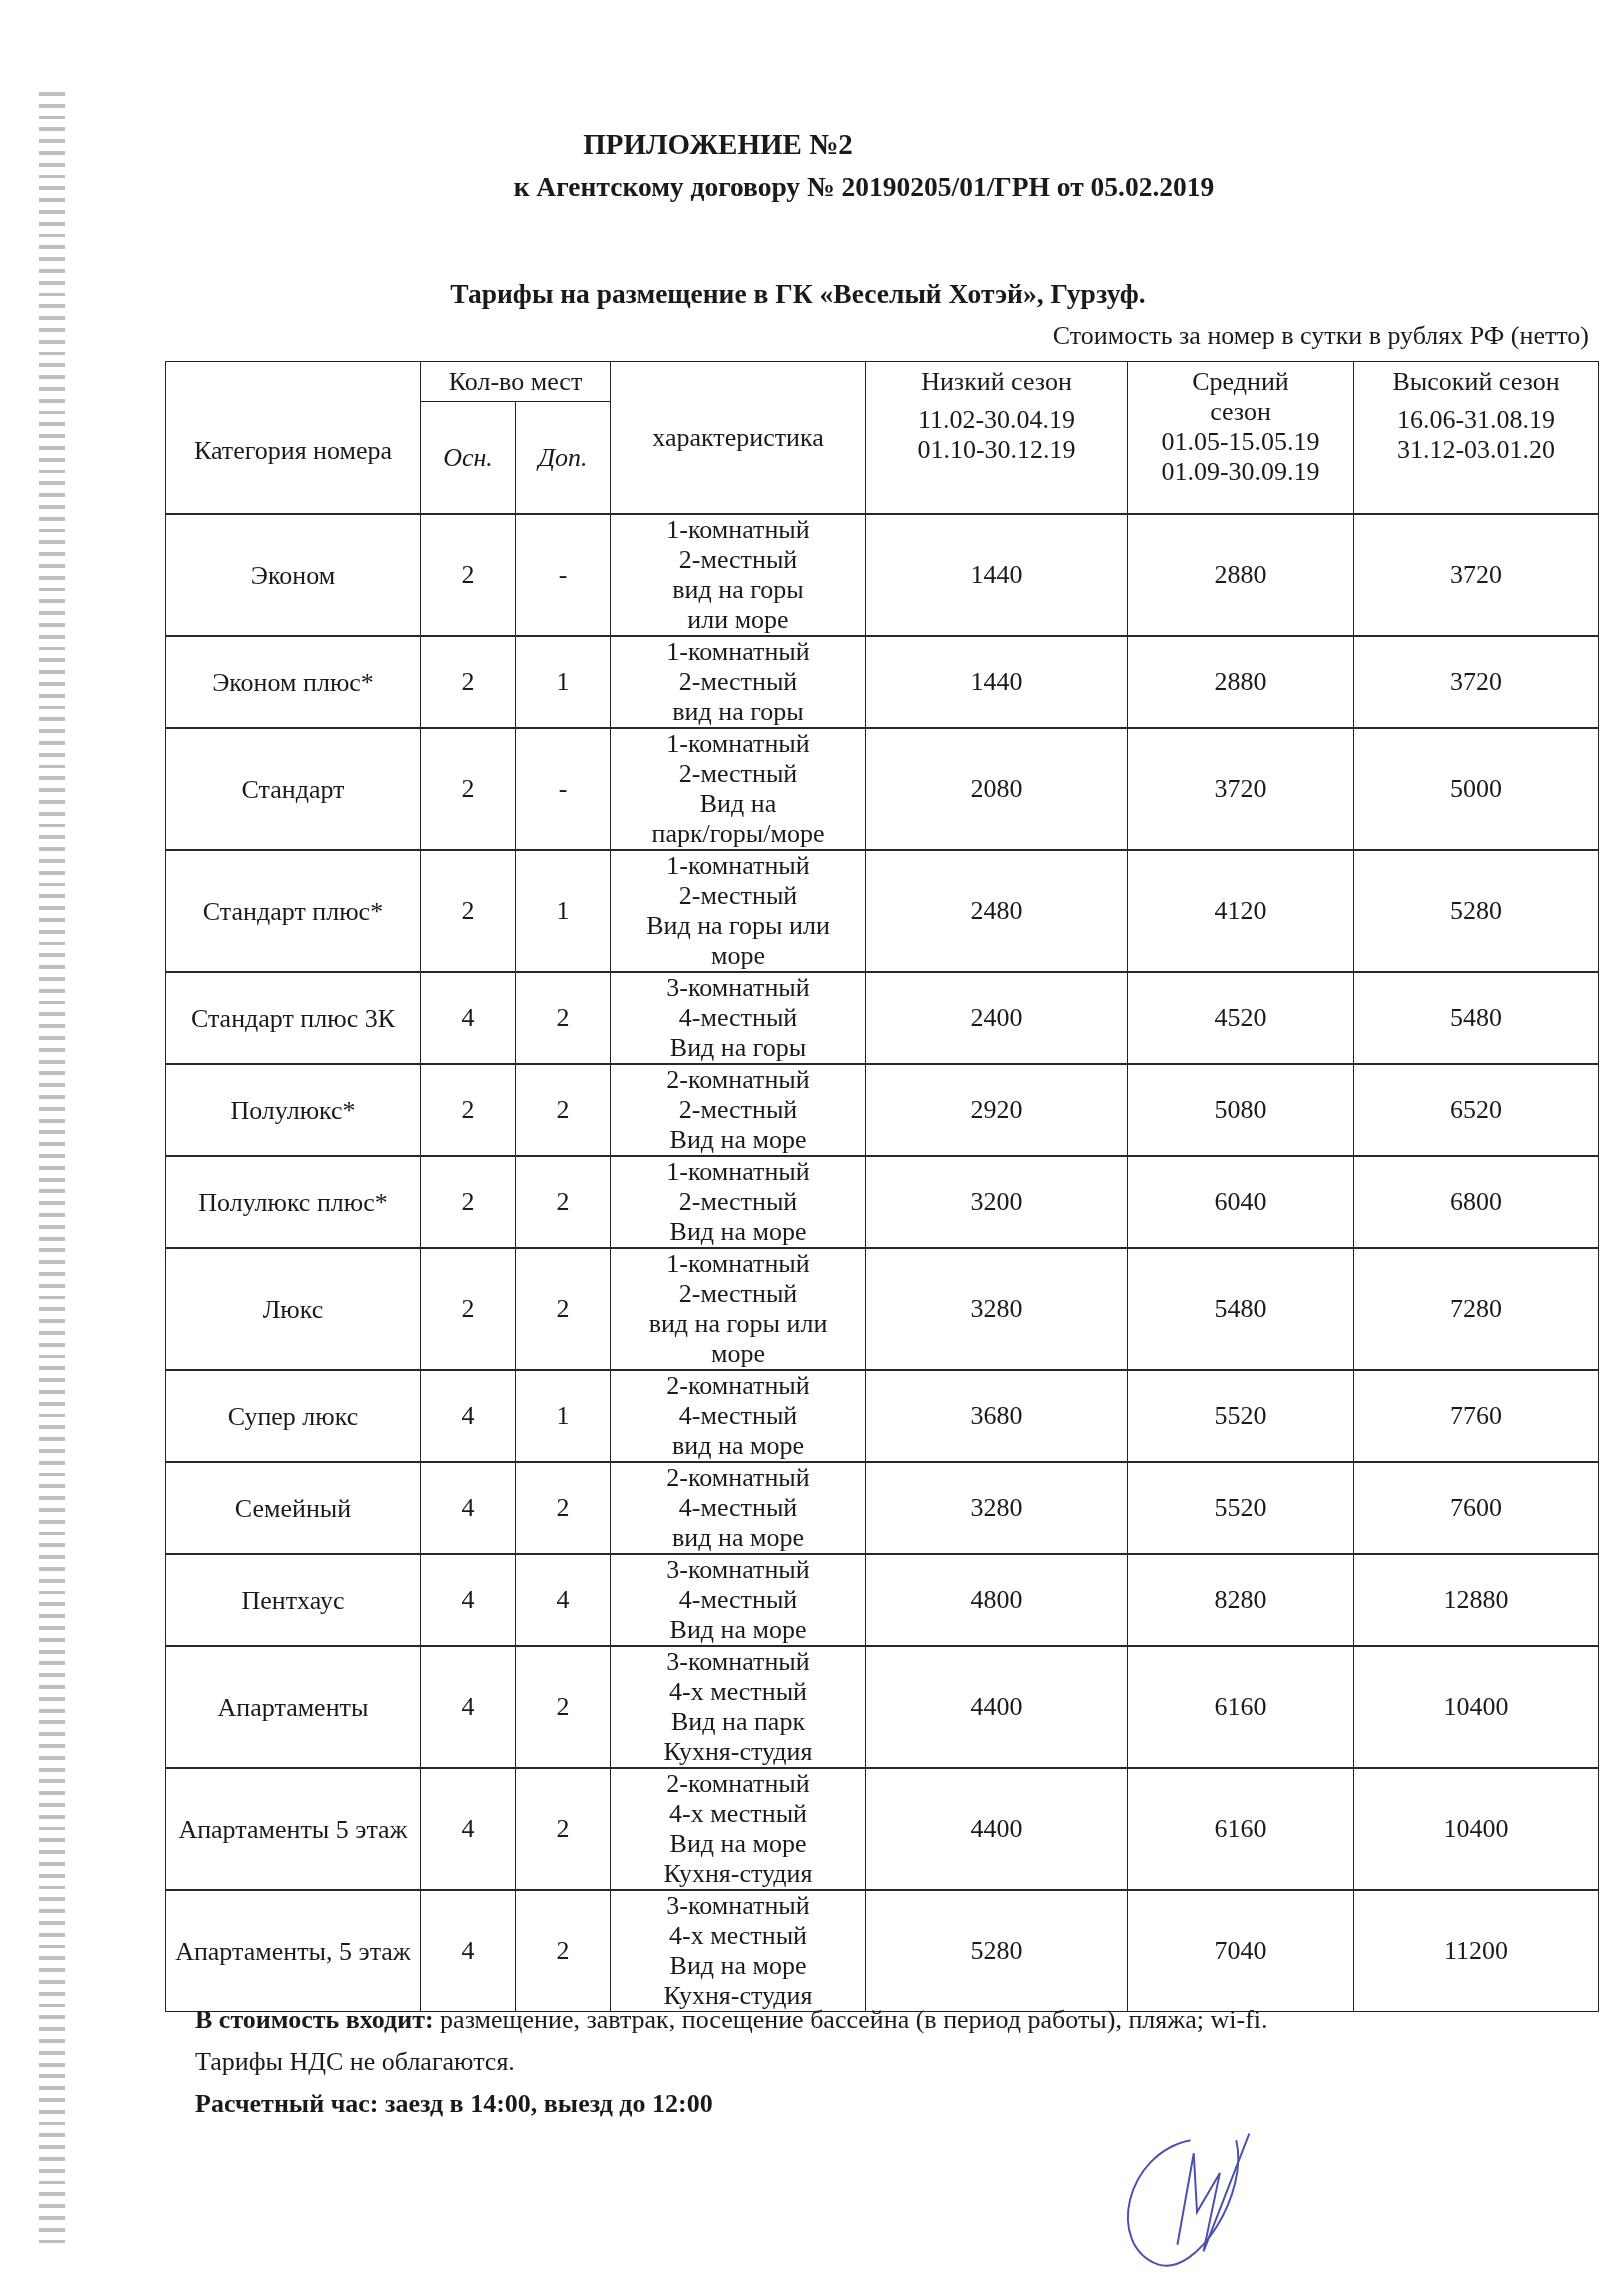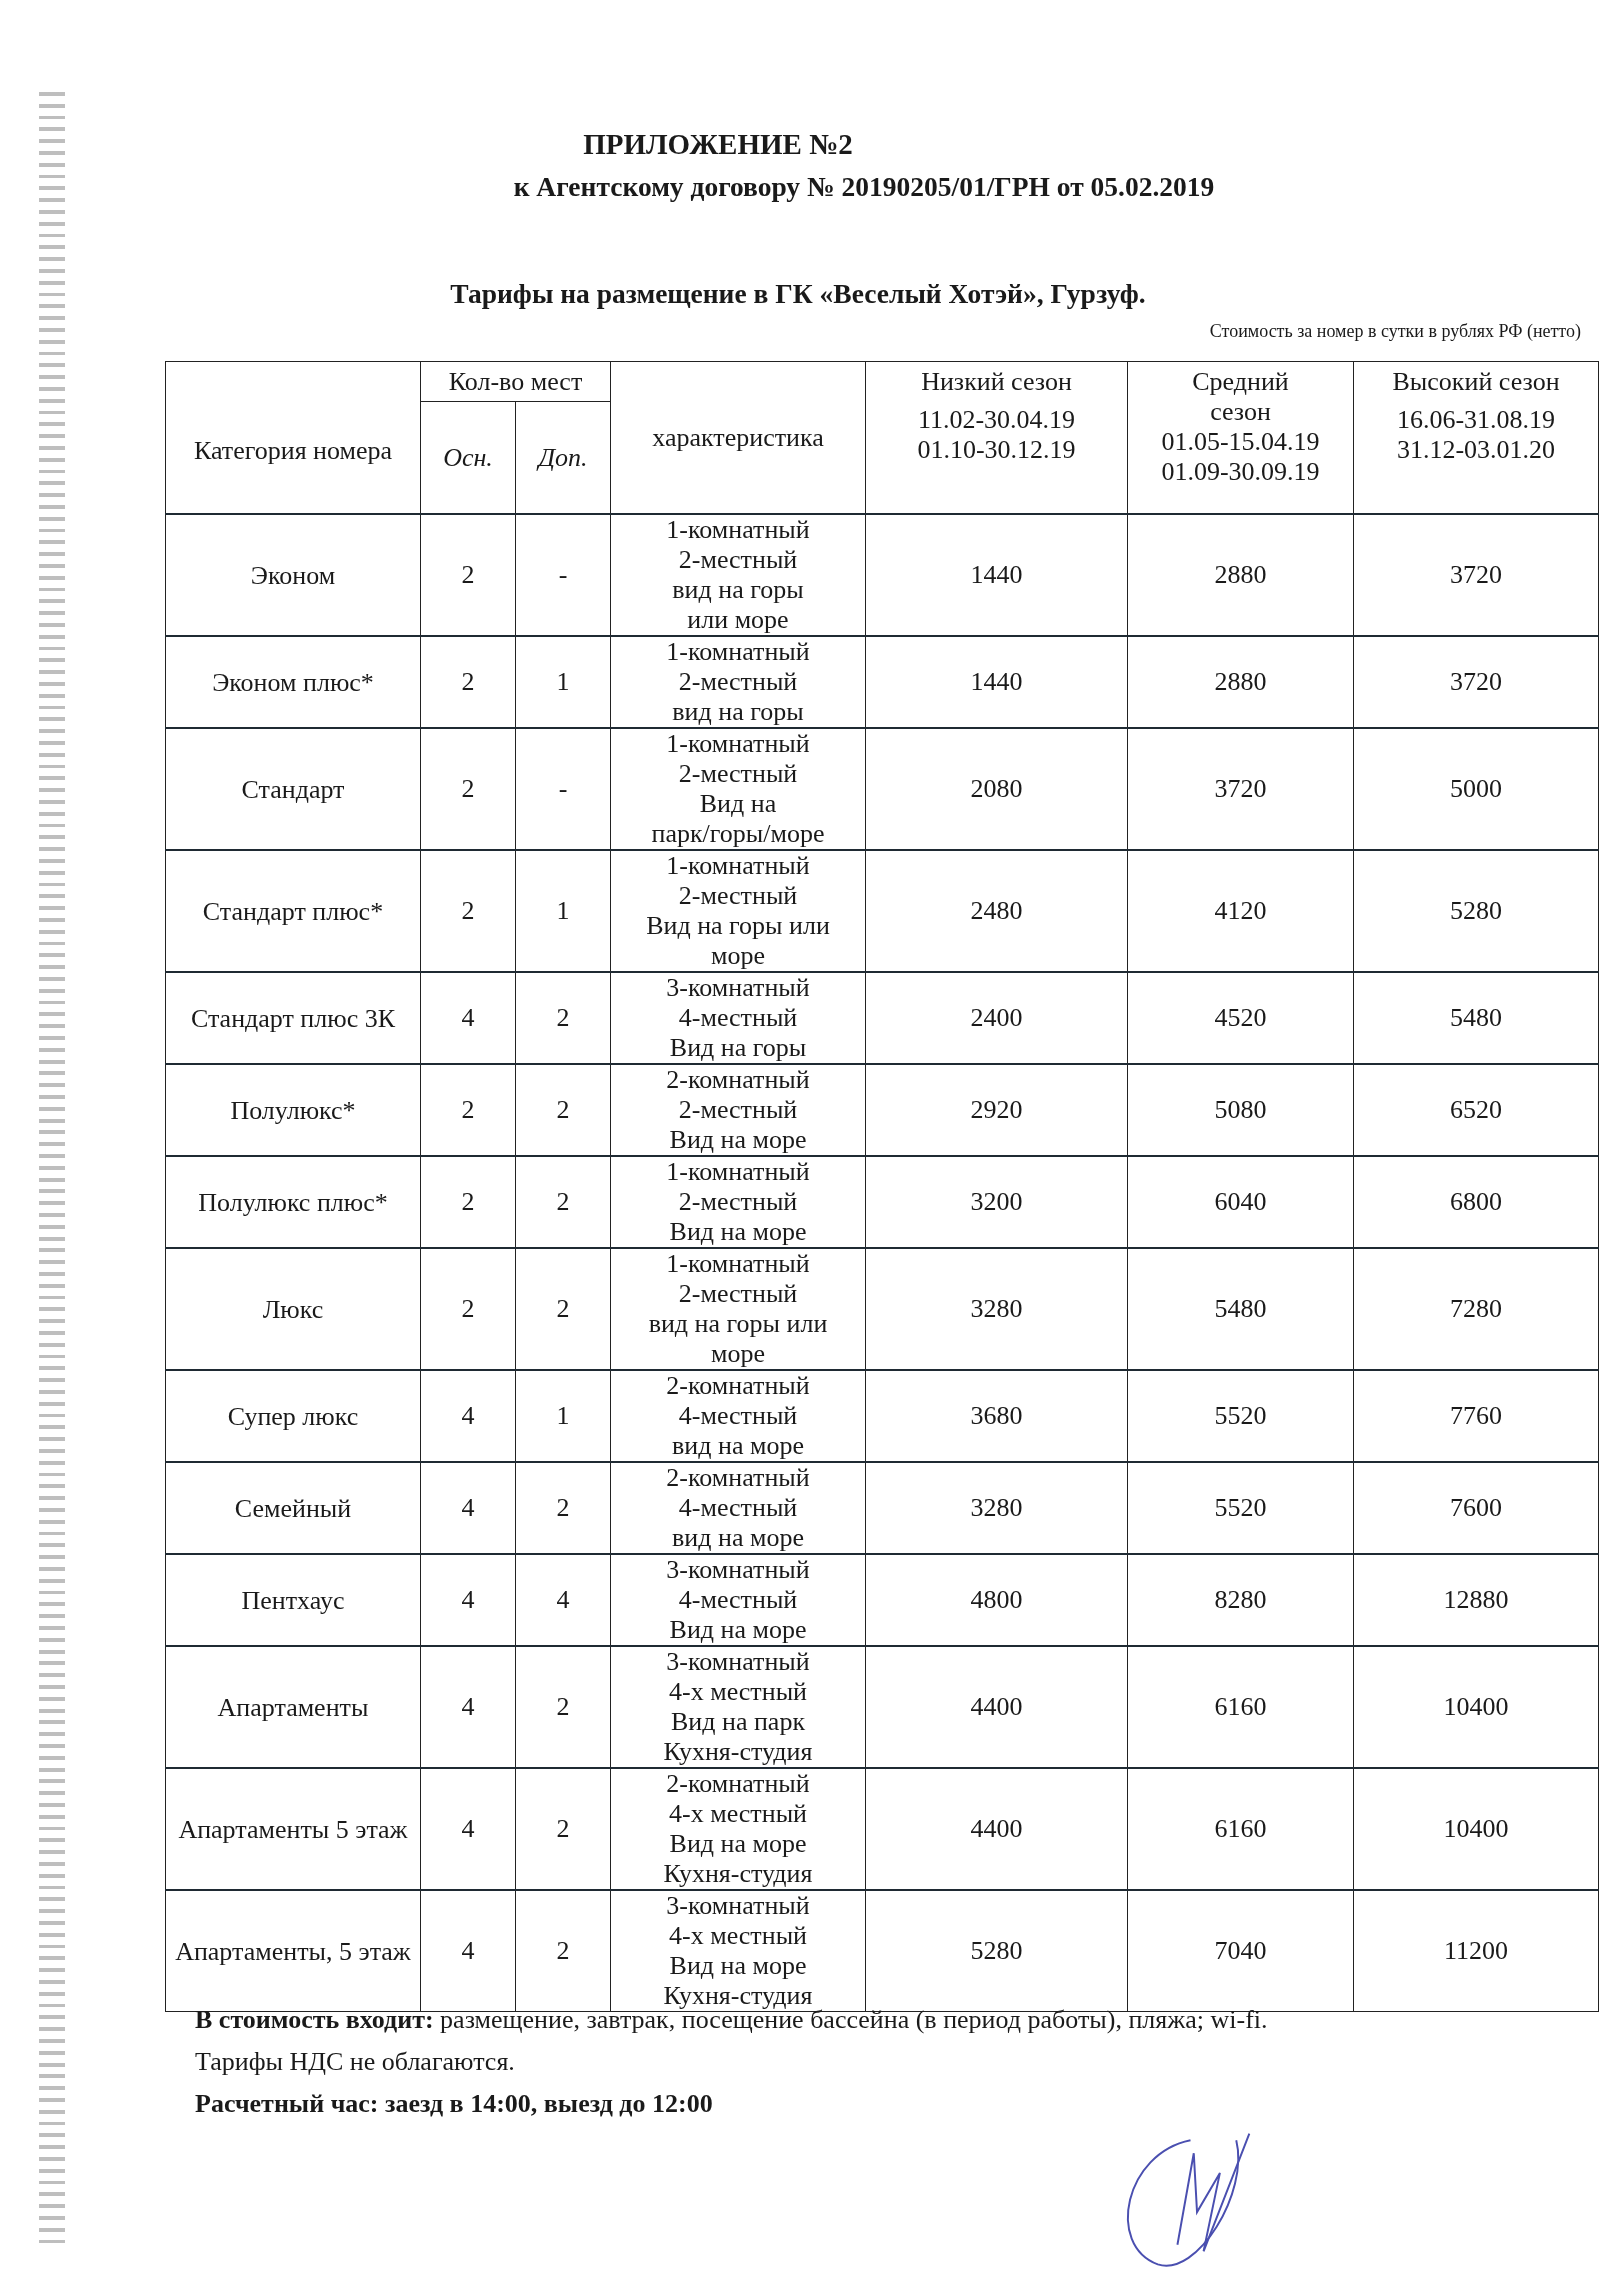--- a/index.html
+++ b/index.html
@@ -18,21 +18,21 @@
   }
   .title2 {
     position: absolute; top: 171px; left: 0; width: 1623px; padding-left: 105px; box-sizing: border-box;
     text-align: center; font-weight: bold; font-size: 27.5px;
   }
   .title3 {
     position: absolute; top: 278px; left: 0; width: 1491px; padding-left: 105px; box-sizing: border-box;
     text-align: center; font-weight: bold; font-size: 27.5px;
   }
   .subtitle {
-    position: absolute; top: 321px; right: 42px; font-size: 18px;
+    position: absolute; top: 321px; right: 34px; font-size: 26px;
   }
   table.tariffs {
     position: absolute; left: 165px; top: 361px; width: 1433px;
     border-collapse: collapse; font-size: 26px; table-layout: fixed;
   }
   table.tariffs td, table.tariffs th {
     border: 1.3px solid #222; text-align: center; vertical-align: middle; font-weight: normal; padding: 0 3.9px;
   }
   table.tariffs tr.body-row td { border-top: 2.6px solid #1f2a33; }
   table.tariffs thead tr.h1 th { height: 39px; }
@@ -73,21 +73,21 @@
       <th rowspan="2" style="line-height:33px;padding-top:26px;"><span>Категория номера</span></th>
       <th colspan="2">Кол-во мест</th>
       <th rowspan="2">характеристика</th>
       <th rowspan="2" class="season-cell">
         <span>Низкий сезон</span>
         <span class="season-dates">11.02-30.04.19</span>
         <span style="display:block">01.10-30.12.19</span>
       </th>
       <th rowspan="2" class="season-cell">
         <span style="display:block;padding:0 39px;">Средний сезон</span>
-        <span class="mid-dates">01.05-15.04.19</span>
+        <span class="mid-dates">01.05-15.05.19</span>
         <span style="display:block">01.09-30.09.19</span>
       </th>
       <th rowspan="2" class="season-cell">
         <span>Высокий сезон</span>
         <span class="season-dates">16.06-31.08.19</span>
         <span style="display:block">31.12-03.01.20</span>
       </th>
     </tr>
     <tr class="h2">
       <th>Осн.</th>

